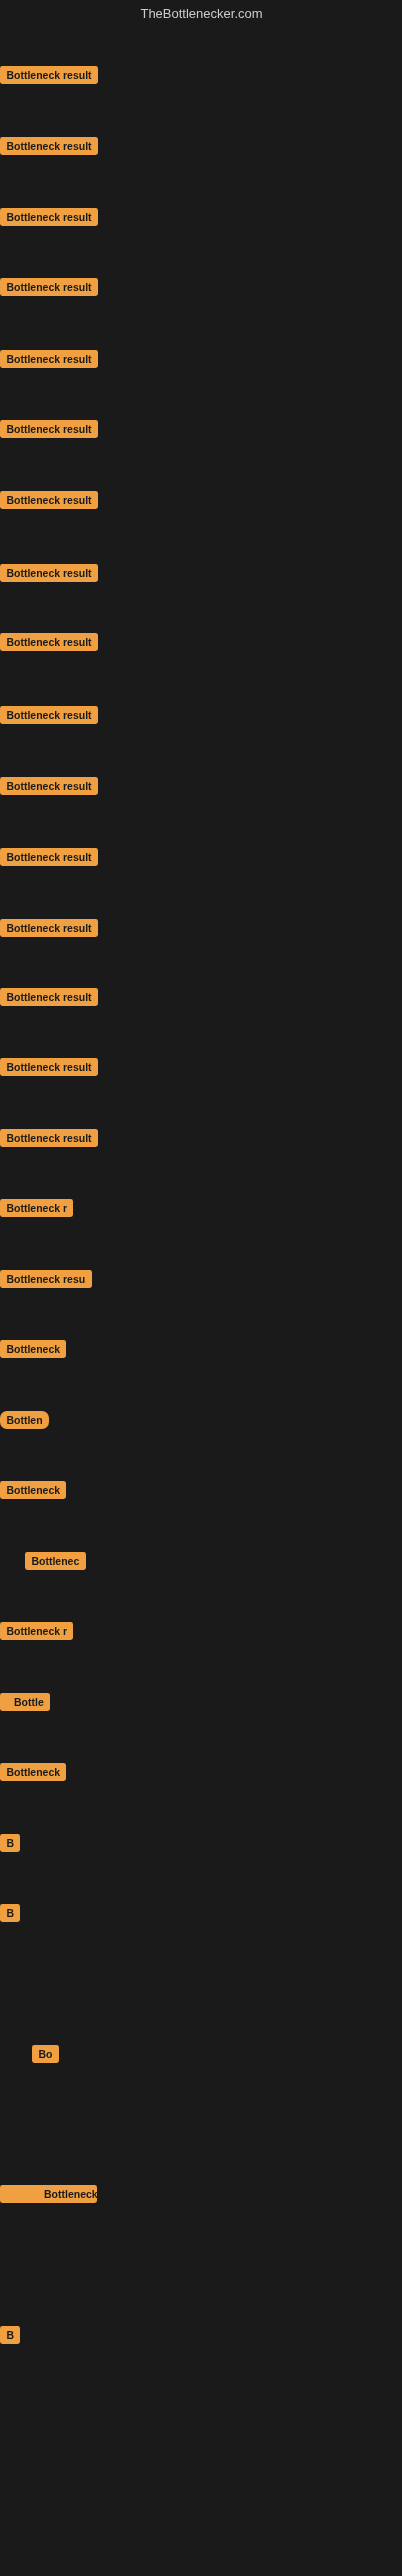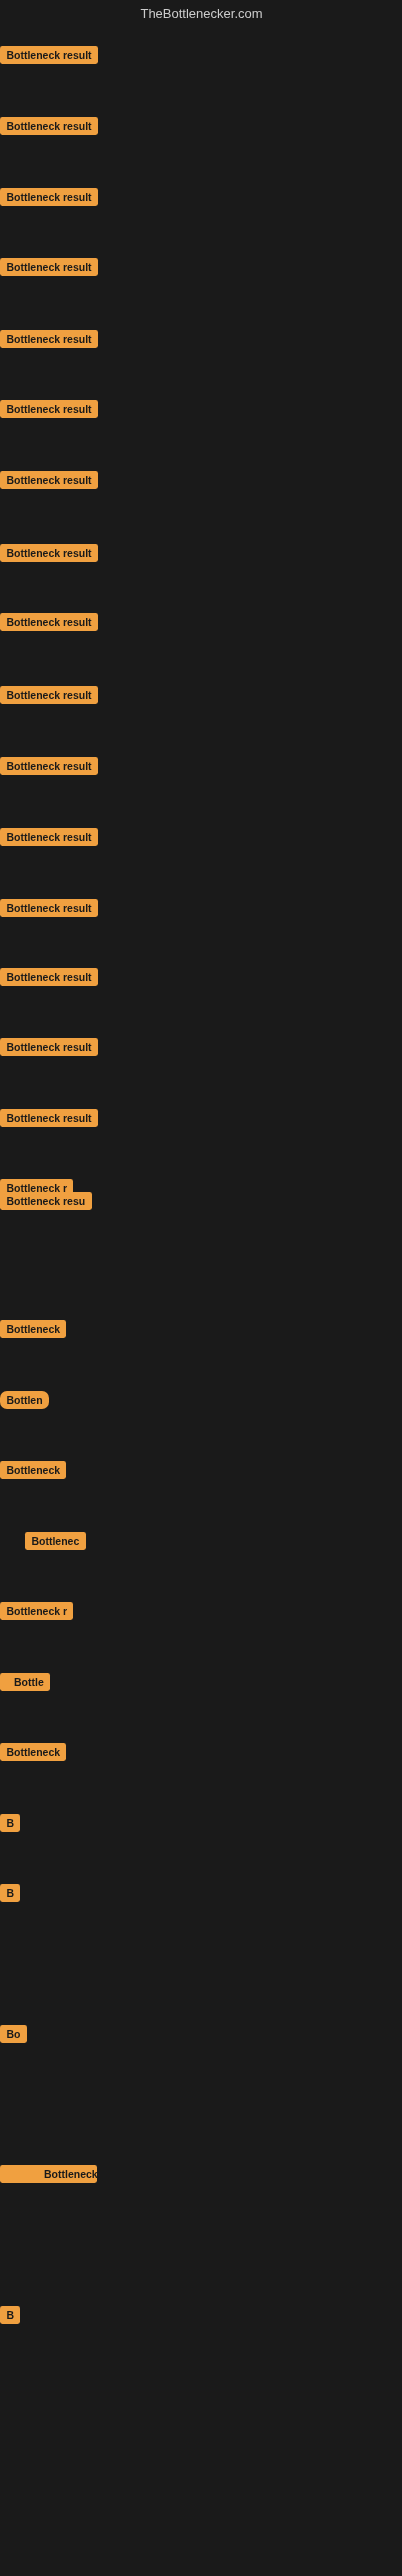--- a/index.html
+++ b/index.html
@@ -20,20 +20,21 @@
       text-align: center;
       color: #cccccc;
       font-size: 13px;
       padding: 6.4px 0 3.2px 0;
       font-weight: normal;
     }
 
     .bottleneck-item {
       position: absolute;
       left: 0;
+      margin-top: 20px;
     }
 
     .bottleneck-badge {
       background-color: #f0a040;
       color: #1a1a1a;
       font-size: 10.5px;
       font-weight: bold;
       padding: 3.2px 6.4px;
       border-radius: 2.4px;
       display: inline-block;
@@ -55,26 +56,26 @@
 <div class="bottleneck-item" style="top: 544px;"><span class="bottleneck-badge" style="max-width: 129px; overflow: hidden;">Bottleneck result</span></div>
 <div class="bottleneck-item" style="top: 613px;"><span class="bottleneck-badge" style="max-width: 129px; overflow: hidden;">Bottleneck result</span></div>
 <div class="bottleneck-item" style="top: 686px;"><span class="bottleneck-badge" style="max-width: 129px; overflow: hidden;">Bottleneck result</span></div>
 <div class="bottleneck-item" style="top: 757px;"><span class="bottleneck-badge" style="max-width: 129px; overflow: hidden;">Bottleneck result</span></div>
 <div class="bottleneck-item" style="top: 828px;"><span class="bottleneck-badge" style="max-width: 129px; overflow: hidden;">Bottleneck result</span></div>
 <div class="bottleneck-item" style="top: 899px;"><span class="bottleneck-badge" style="max-width: 113px; overflow: hidden;">Bottleneck result</span></div>
 <div class="bottleneck-item" style="top: 968px;"><span class="bottleneck-badge" style="max-width: 113px; overflow: hidden;">Bottleneck result</span></div>
 <div class="bottleneck-item" style="top: 1038px;"><span class="bottleneck-badge" style="max-width: 113px; overflow: hidden;">Bottleneck result</span></div>
 <div class="bottleneck-item" style="top: 1109px;"><span class="bottleneck-badge" style="max-width: 113px; overflow: hidden;">Bottleneck result</span></div>
 <div class="bottleneck-item" style="top: 1179px;"><span class="bottleneck-badge" style="max-width: 93px; overflow: hidden;">Bottleneck r</span></div>
-<div class="bottleneck-item" style="top: 1192px;"><span class="bottleneck-badge" style="max-width: 105px; overflow: hidden;">Bottleneck resu</span></div>
+<div class="bottleneck-item" style="top: 1250px;"><span class="bottleneck-badge" style="max-width: 105px; overflow: hidden;">Bottleneck resu</span></div>
 <div class="bottleneck-item" style="top: 1320px;"><span class="bottleneck-badge" style="max-width: 81px; overflow: hidden;">Bottleneck</span></div>
 <div class="bottleneck-item" style="top: 1391px;"><span class="bottleneck-badge" style="max-width: 68px; overflow: hidden; border-radius: 7px;">Bottlen</span></div>
 <div class="bottleneck-item" style="top: 1461px;"><span class="bottleneck-badge" style="max-width: 81px; overflow: hidden;">Bottleneck</span></div>
 <div class="bottleneck-item" style="top: 1532px; padding-left: 25px;"><span class="bottleneck-badge" style="max-width: 76px; overflow: hidden;">Bottlenec</span></div>
 <div class="bottleneck-item" style="top: 1602px;"><span class="bottleneck-badge" style="max-width: 93px; overflow: hidden;">Bottleneck r</span></div>
 <div class="bottleneck-item" style="top: 1673px;"><span class="bottleneck-badge" style="max-width: 64px; overflow: hidden; padding-left: 14px;">Bottle</span></div>
 <div class="bottleneck-item" style="top: 1743px;"><span class="bottleneck-badge" style="max-width: 81px; overflow: hidden;">Bottleneck</span></div>
 <div class="bottleneck-item" style="top: 1814px;"><span class="bottleneck-badge" style="max-width: 34px; overflow: hidden;">B</span></div>
 <div class="bottleneck-item" style="top: 1884px;"><span class="bottleneck-badge" style="max-width: 31px; overflow: hidden;">B</span></div>
-<div class="bottleneck-item" style="top: 2025px;"><span class="bottleneck-badge" style="max-width: 37px; overflow: hidden;">Bo</span></div>
+<div class="bottleneck-item" style="top: 2025px; padding-left: 32px;"><span class="bottleneck-badge" style="max-width: 37px; overflow: hidden;">Bo</span></div>
 <div class="bottleneck-item" style="top: 2165px;"><span class="bottleneck-badge" style="max-width: 97px; overflow: hidden; padding-left: 44px;">Bottleneck re</span></div>
 <div class="bottleneck-item" style="top: 2306px;"><span class="bottleneck-badge" style="max-width: 32px; overflow: hidden;">B</span></div>
 
 
 </body></html>

